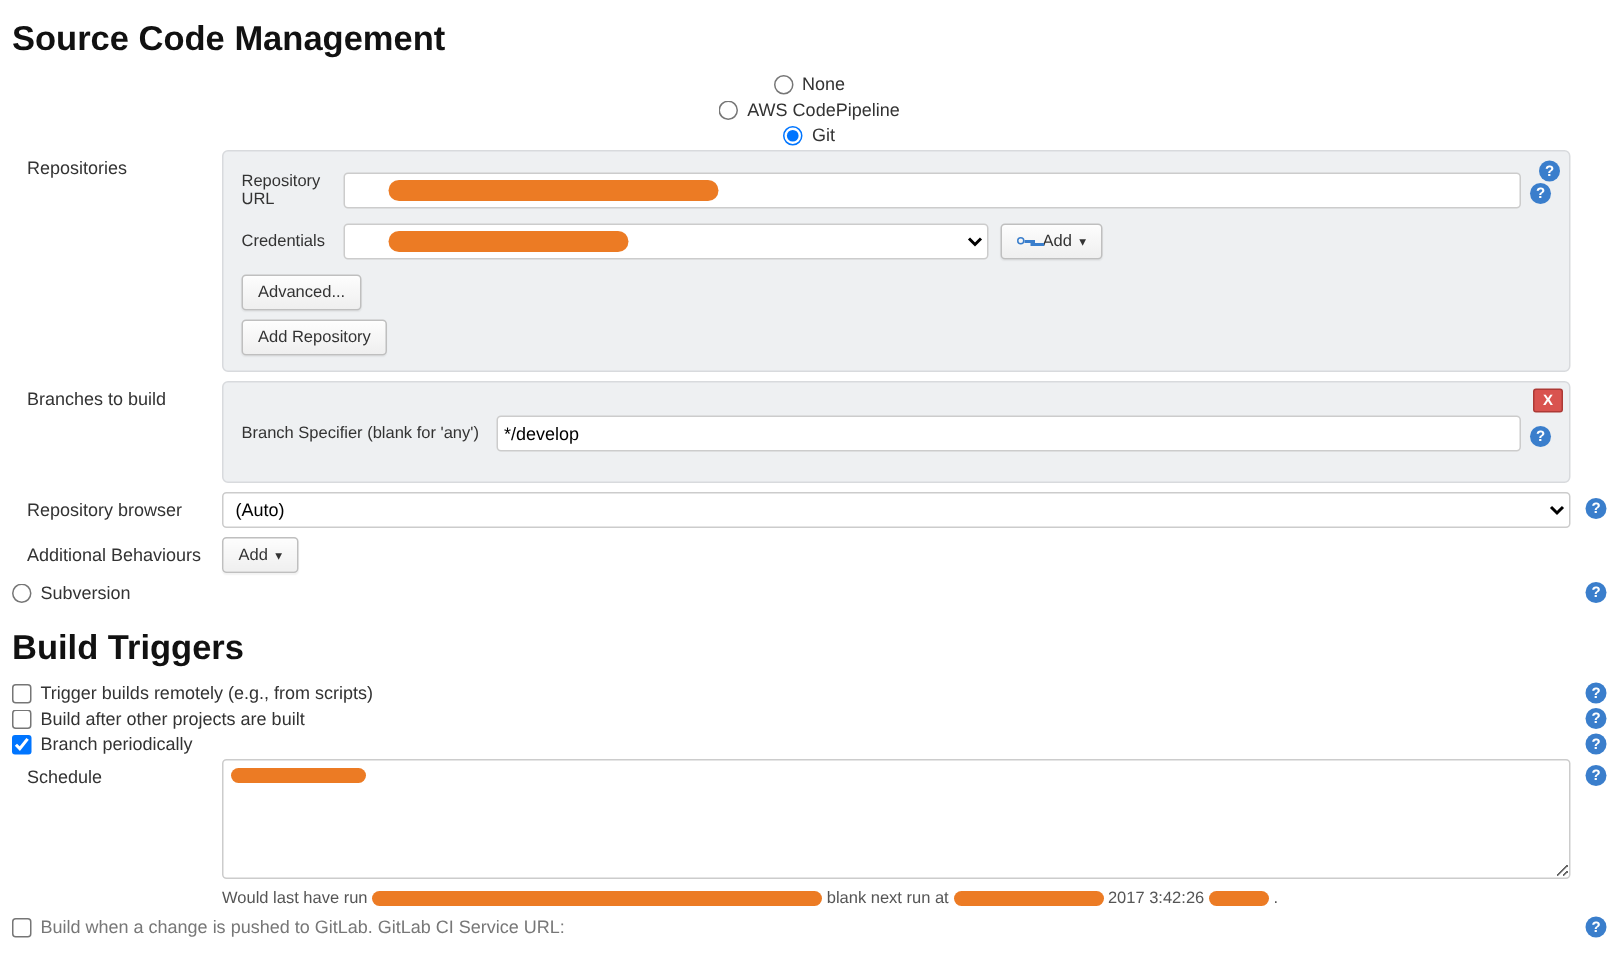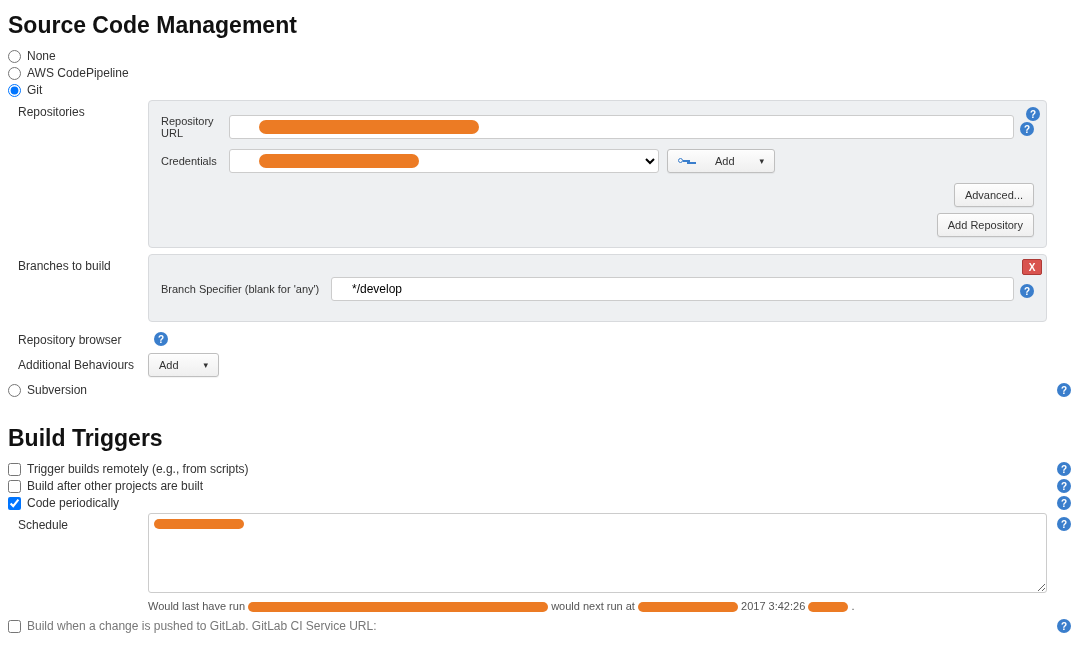--- a/index.html
+++ b/index.html
@@ -11,21 +11,21 @@
     color: #333;
     background: #fff;
     width: 1079px;
   }
   h2.section-header {
     font-size: 23px;
     font-weight: bold;
     margin: 6px 0 10px 0;
     color: #111;
   }
-  .radio-row { margin: 3px 0; display: flex; align-items: center; }
+  .radio-row { margin: 3px 0; display: flex; align-items: center; justify-content: center; }
   .radio-row input { margin: 0 6px 0 0; }
   .radio-row label { color: #333; }
   .config-block { margin-left: 10px; margin-top: 2px; }
   .row-flex { display: flex; align-items: flex-start; margin-bottom: 6px; }
   .side-label {
     width: 130px;
     flex-shrink: 0;
     color: #333;
     padding-top: 5px;
   }
@@ -37,42 +37,41 @@
     padding: 14px 12px 10px 12px;
     position: relative;
   }
   .inner-row { display: flex; align-items: center; margin-bottom: 10px; }
   .inner-label { width: 68px; flex-shrink: 0; color: #333; font-size: 11px; }
   .inner-label-wide { width: 170px; flex-shrink: 0; color: #333; font-size: 11px; }
   input[type=text].txt, select.sel {
     height: 24px;
     border: 1px solid #ccc;
     border-radius: 3px;
-    padding: 2px 20px;
+    padding: 2px 4px;
     font-size: 12px;
     background: #fff;
   }
   .txt-full { flex: 1; }
   .sel-wide { flex: 0 0 430px; }
   .btn {
     display: inline-flex;
     align-items: center;
     height: 24px;
     padding: 0 10px;
     background: linear-gradient(#fdfdfd,#efefef);
     border: 1px solid #bfbfbf;
     border-radius: 3px;
     font-size: 11px;
     color: #333;
     cursor: pointer;
     box-shadow: 0 1px 0 rgba(255,255,255,.6) inset, 0 1px 1px rgba(0,0,0,.05);
-    gap: 20px;
   }
   .btn .caret { margin-left: 5px; font-size: 9px; }
-  .btn-row-right { display: flex; justify-content: flex-end; margin-top: 6px; gap: 6px; }
+  .btn-row-right { display: flex; margin-top: 6px; gap: 6px; }
   .help-icon {
     width: 14px; height: 14px; border-radius: 50%;
     background: #3a7ecc;
     color: #fff; font-size: 10px; font-weight: bold;
     display: inline-flex; align-items: center; justify-content: center;
     cursor: pointer;
     flex-shrink: 0;
   }
   .help-col {
     width: 20px; flex-shrink: 0; display: flex; align-items: flex-start;
@@ -182,20 +181,25 @@
               <span class="help-icon">?</span>
             </div>
         </div>
       </div>
     </div>
     <div style="width:20px;"></div>
   </div>
 
   <div class="row-flex repo-browser-row">
     <div class="side-label">Repository browser</div>
+    <div class="block-content" style="display:flex;">
+      <select class="sel sel-full">
+        <option>(Auto)</option>
+      </select>
+    </div>
     <div class="help-col">
         <span class="help-icon">?</span>
       </div>
   </div>
 
   <div class="row-flex">
     <div class="side-label">Additional Behaviours</div>
     <div class="block-content">
       <button class="btn">
         <span>Add</span>
@@ -206,50 +210,50 @@
   </div>
 
 </div>
 
 <div class="radio-row" style="display:flex; align-items:center;">
   <input type="radio" name="scm" style="">
   <label style="flex:1;">Subversion</label>
   <span class="help-icon">?</span>
 </div>
 
-<h2 class="section-header" style="margin-top:28px;">Build Triggers</h2>
+<h2 class="section-header" style="margin-top:16px;">Build Triggers</h2>
 
 <div class="trig-row">
   <input type="checkbox" style="">
   <span class="trig-label">Trigger builds remotely (e.g., from scripts)</span>
   <span class="help-icon">?</span>
 </div>
 <div class="trig-row">
   <input type="checkbox" style="">
   <span class="trig-label">Build after other projects are built</span>
   <span class="help-icon">?</span>
 </div>
 <div class="trig-row">
   <input type="checkbox" checked="" style="">
-  <span class="trig-label">Code periodically</span>
+  <span class="trig-label">Branch periodically</span>
   <span class="help-icon">?</span>
 </div>
 
 <div class="config-block">
   <div class="row-flex">
     <div class="side-label">Schedule</div>
     <div class="block-content" style="position:relative;">
       <textarea class="ta" style=""></textarea>
       <span class="redact sm" style="left:6px; top:6px; width:90px;"></span>
       <div class="hint-line">
         <span>Would last have run </span>
         <span style="position:relative; display:inline-block; width:300px; height:12px; vertical-align:middle;">
           <span class="redact sm" style="left:0; top:1px; width:300px;"></span>
         </span>
-        <span> would next run at </span>
+        <span> blank next run at </span>
         <span style="position:relative; display:inline-block; width:100px; height:12px; vertical-align:middle;">
           <span class="redact sm" style="left:0; top:1px; width:100px;"></span>
         </span>
         <span>2017 3:42:26</span>
         <span style="position:relative; display:inline-block; width:40px; height:12px; vertical-align:middle;">
           <span class="redact sm" style="left:0; top:1px; width:40px;"></span>
         </span>
         .
       </div>
     </div>

